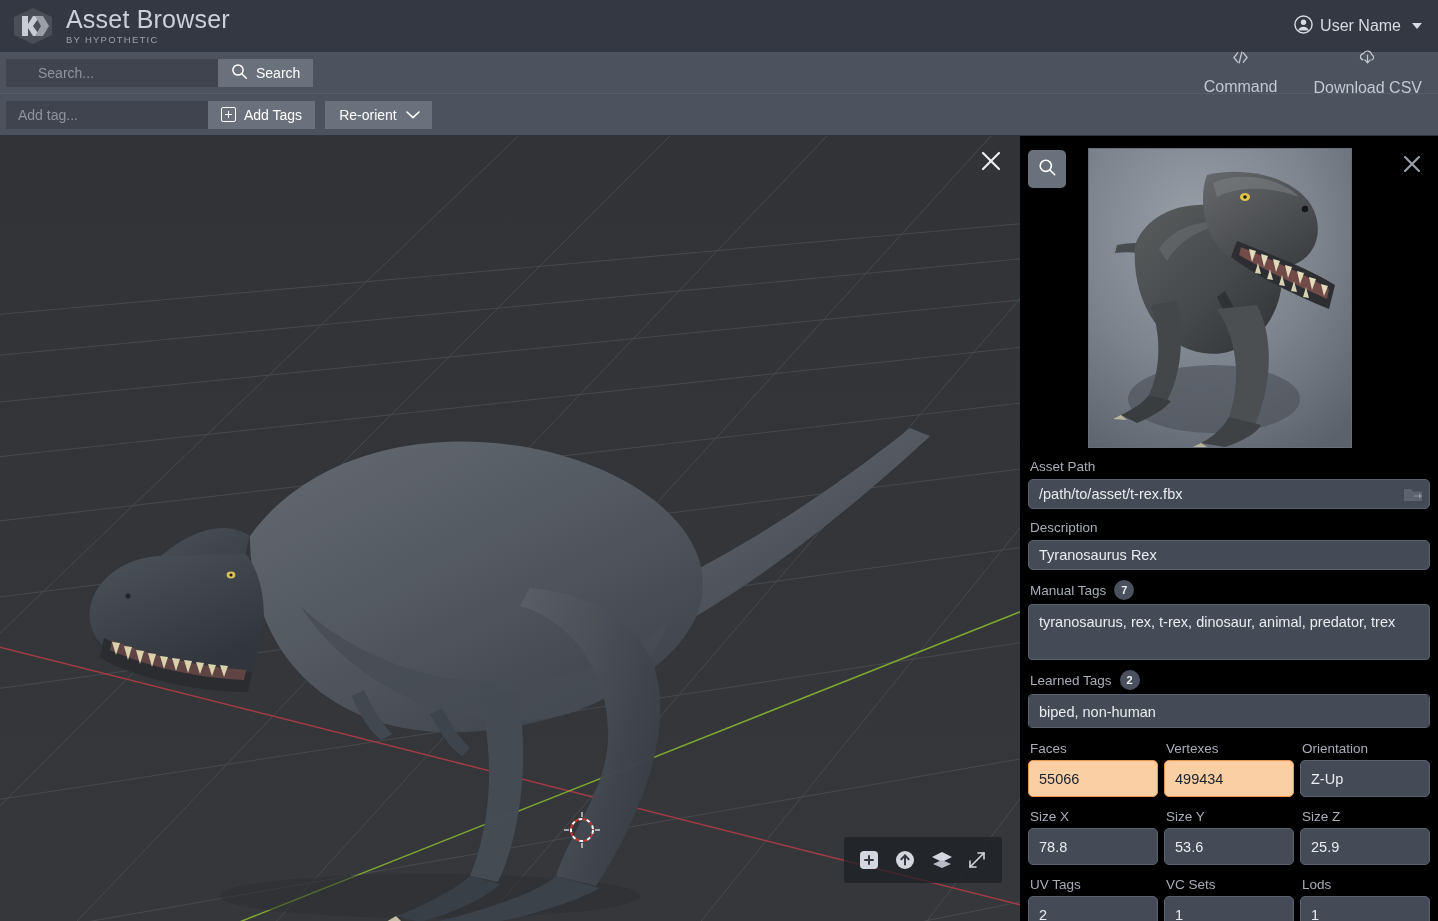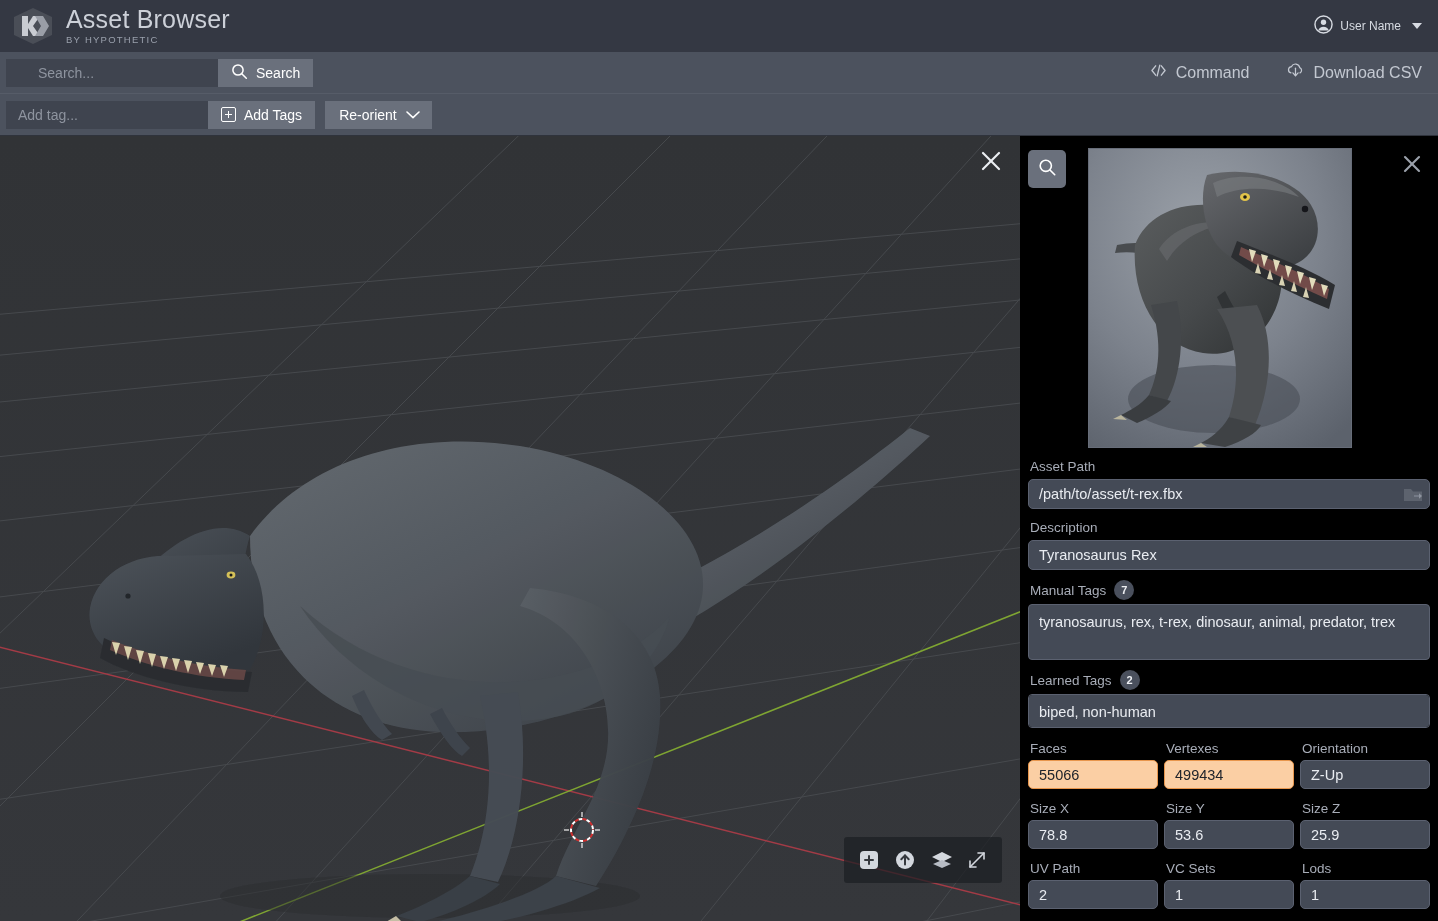--- a/index.html
+++ b/index.html
@@ -24,21 +24,21 @@
   .brand-title {
     font-size: 25px; color: #ccd0d8; letter-spacing: .2px; line-height: 27px;
     font-weight: 400;
   }
   .brand-sub {
     font-size: 9.5px; color: #9aa0ac; letter-spacing: 1.25px; line-height: 12px;
     margin-top: 1px;
   }
   .header-right {
     margin-left: auto; display: flex; align-items: center; padding-right: 16px;
-    gap: 7px; color: #d7dbe2; font-size: 12px;
+    gap: 7px; color: #d7dbe2; font-size: 16px;
   }
   .caret-down {
     width: 0; height: 0; border-left: 5px solid transparent;
     border-right: 5px solid transparent; border-top: 6px solid #d7dbe2;
     margin-left: 4px;
   }
 
   
   .toolbar {
     position: absolute; left: 0; width: 1438px;
@@ -62,21 +62,21 @@
     background: #6a707c; color: #ffffff; border: none;
     height: 28px; display: flex; align-items: center; gap: 8px;
     padding: 0 13px; font-size: 14px; cursor: pointer;
     font-family: "Liberation Sans", sans-serif;
   }
   .tb-btn.offset { margin-left: 0; }
   .tb-btn.spaced { margin-left: 10px; padding: 0 11px 0 14px; }
 
   .ghost-link {
     display: flex; align-items: center; gap: 9px;
-    color: #c3c8d1; font-size: 16px; cursor: pointer;
+    color: #c3c8d1; font-size: 16px; cursor: pointer; flex-direction: column;
   }
   .links-right { margin-left: auto; display: flex; align-items: center; gap: 36px; padding-right: 16px; }
 
   .plus-box {
     width: 15px; height: 15px; border: 1.6px solid #fff; border-radius: 2px;
     position: relative; flex: 0 0 auto;
   }
   .plus-box::before, .plus-box::after {
     content: ""; position: absolute; background: #fff;
   }
@@ -150,21 +150,21 @@
     color: #e9ecf1; font-size: 14.5px; font-family: "Liberation Sans", sans-serif;
     padding: 7px 10px; outline: none; resize: none; display: block;
     line-height: 21px;
   }
   .ta.tall { height: 56px; }
   .ta.short { height: 34px; }
 
   .grid3 { display: grid; grid-template-columns: 1fr 1fr 1fr; gap: 0 6px; margin-top: 12px; }
   .cell { min-width: 0; }
   .cell .field-label { margin-bottom: 3px; }
-  .inp.small { height: 29px; font-size: 14.5px; }
+  .inp.small { height: 37px; font-size: 14.5px; }
   .inp.hl {
     background: #fbcfa4; border: 1px solid #e8964c; color: #20242b;
   }
   .row-gap { margin-top: 11px; }
 </style>
 </head>
 <body>
 
 <div id="app">
 
@@ -548,21 +548,21 @@
           <input class="inp small" type="text" value="53.6" style="">
         </div>
         <div class="cell">
           <div class="field-label">Size Z</div>
           <input class="inp small" type="text" value="25.9" style="">
         </div>
       </div>
 
       <div class="grid3 row-gap">
         <div class="cell">
-          <div class="field-label">UV Path</div>
+          <div class="field-label">UV Tags</div>
           <input class="inp small" type="text" value="2" style="">
         </div>
         <div class="cell">
           <div class="field-label">VC Sets</div>
           <input class="inp small" type="text" value="1" style="">
         </div>
         <div class="cell">
           <div class="field-label">Lods</div>
           <input class="inp small" type="text" value="1" style="">
         </div>

